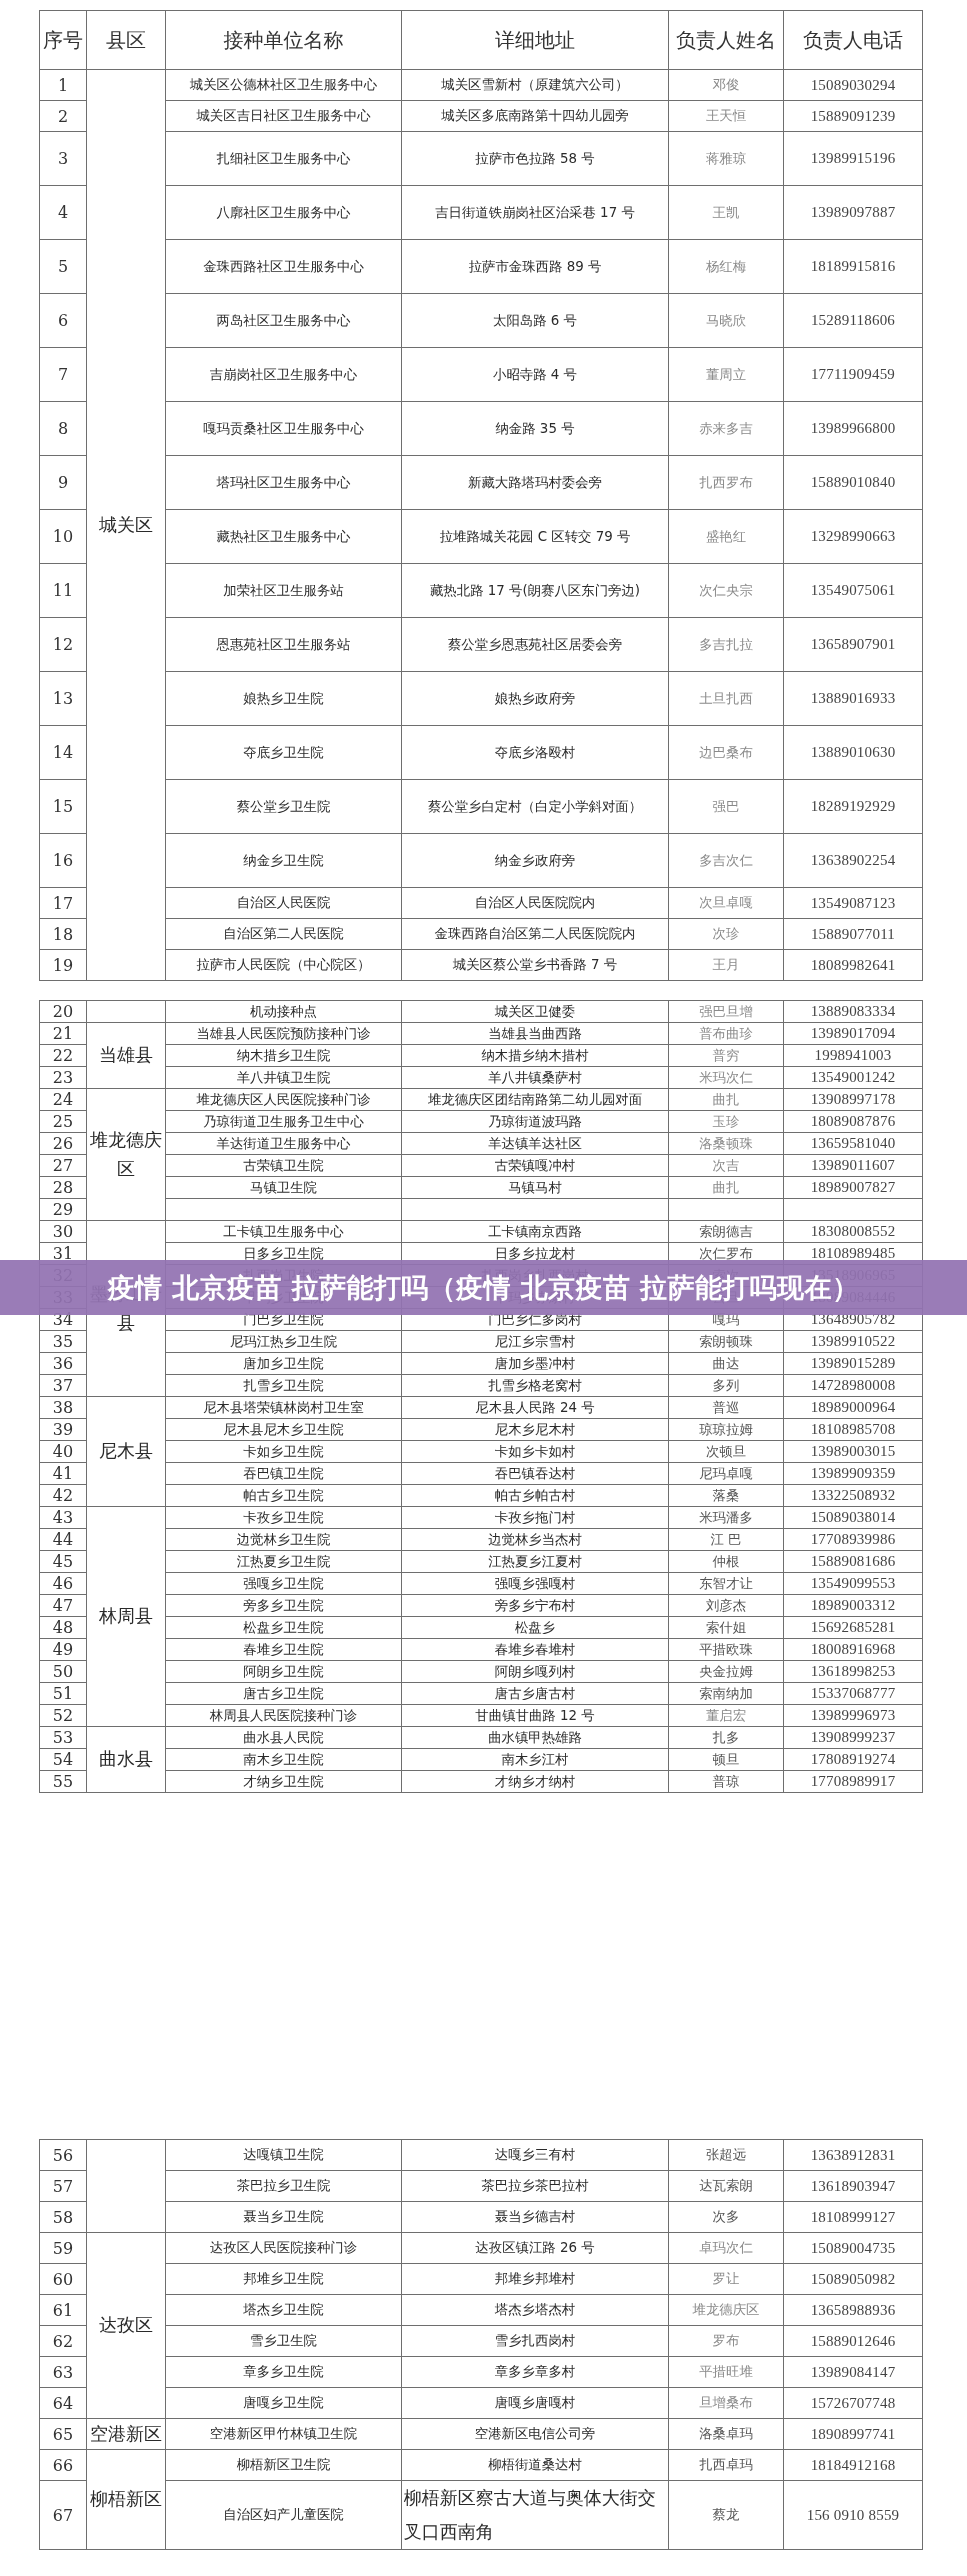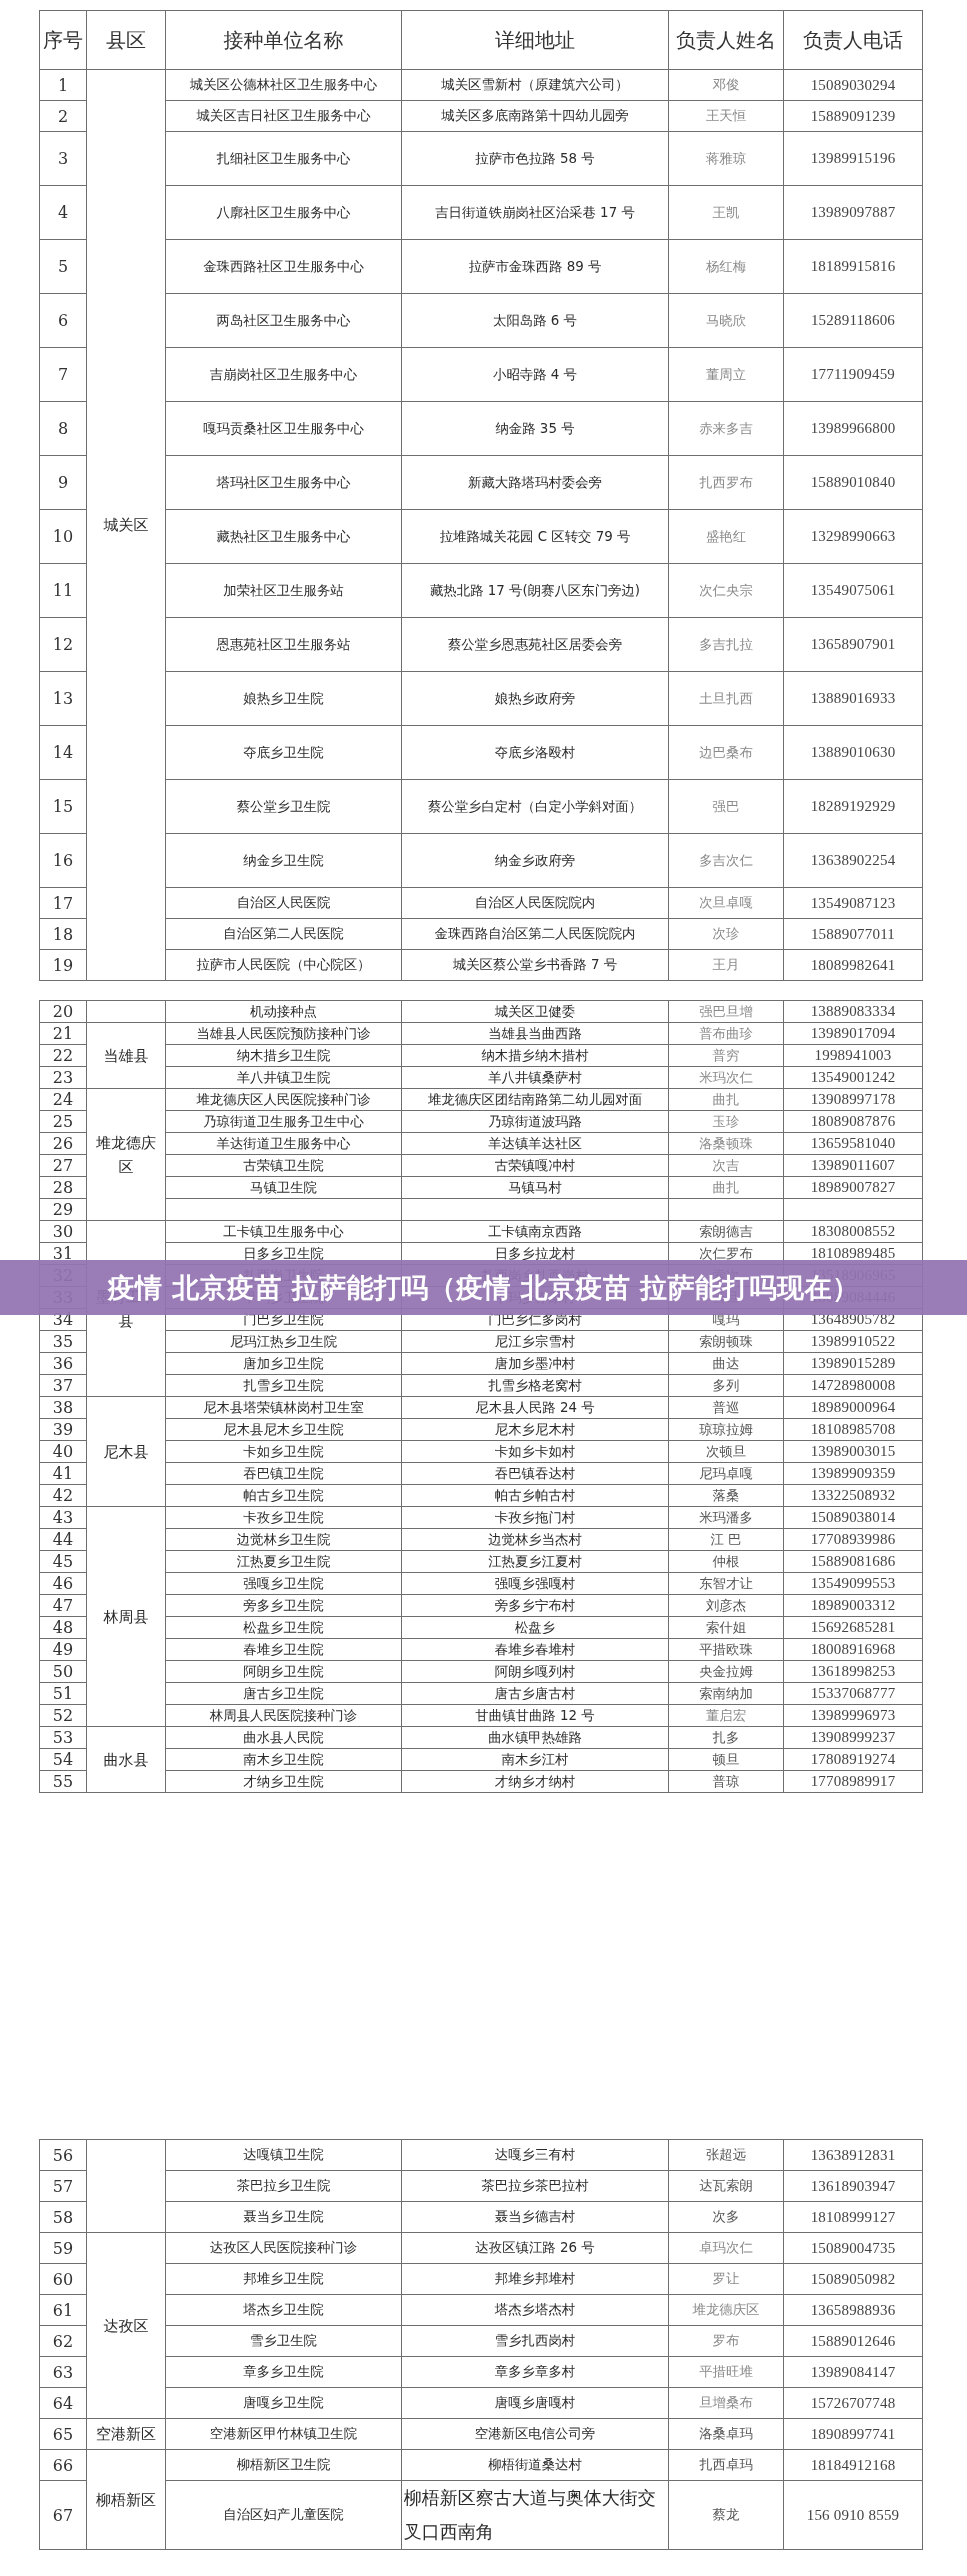--- a/index.html
+++ b/index.html
@@ -5,21 +5,21 @@
   html,body{margin:0;padding:0;background:#ffffff;}
   body{width:967px;height:2576px;position:relative;overflow:hidden;font-family:"DejaVu Sans","Liberation Sans",sans-serif;color:#222;}
   table{position:absolute;left:39px;width:881px;border-collapse:collapse;table-layout:fixed;background:#fff;padding-left:44px;}
   td,th{border:1.3px solid #6e6e6e;text-align:center;vertical-align:middle;padding:0 1.8px;font-weight:normal;font-size:13.4px;color:#2a2a2a;overflow:hidden;white-space:nowrap;}
   th{font-size:20px;color:#333;}
   col.c0{width:47px;} col.c1{width:79px;} col.c2{width:236px;} col.c3{width:267px;} col.c4{width:115px;} col.c5{width:139px;}
   td.num{font-family:"DejaVu Serif","Liberation Serif",serif;font-size:16px;color:#333;}
   td.phone{font-family:"Liberation Serif","DejaVu Serif",serif;font-size:15px;color:#444;letter-spacing:0.2px;}
   td.person{font-size:13.4px;color:#555;}
   td.person.light{color:#8a8a8a;font-family:"DejaVu Serif",serif;}
-  td.county{font-size:15px;white-space:normal;line-height:1.6;}
+  td.county{font-size:18px;white-space:normal;line-height:1.6;}
   td.addr.wrap{white-space:normal;text-align:left;line-height:1.9;font-size:18px;}
   #t1{top:10px;}
   #t1 tr.h{height:59px;}
   #t1 tr.s{height:31px;}
   #t1 tr.t{height:54px;}
   #t2{top:1000px;}
   #t2 tr{height:22px;}
   #t3{top:2139px;}
   #t3 tr{height:31px;}
   #t3 tr.tall{height:64px;}

